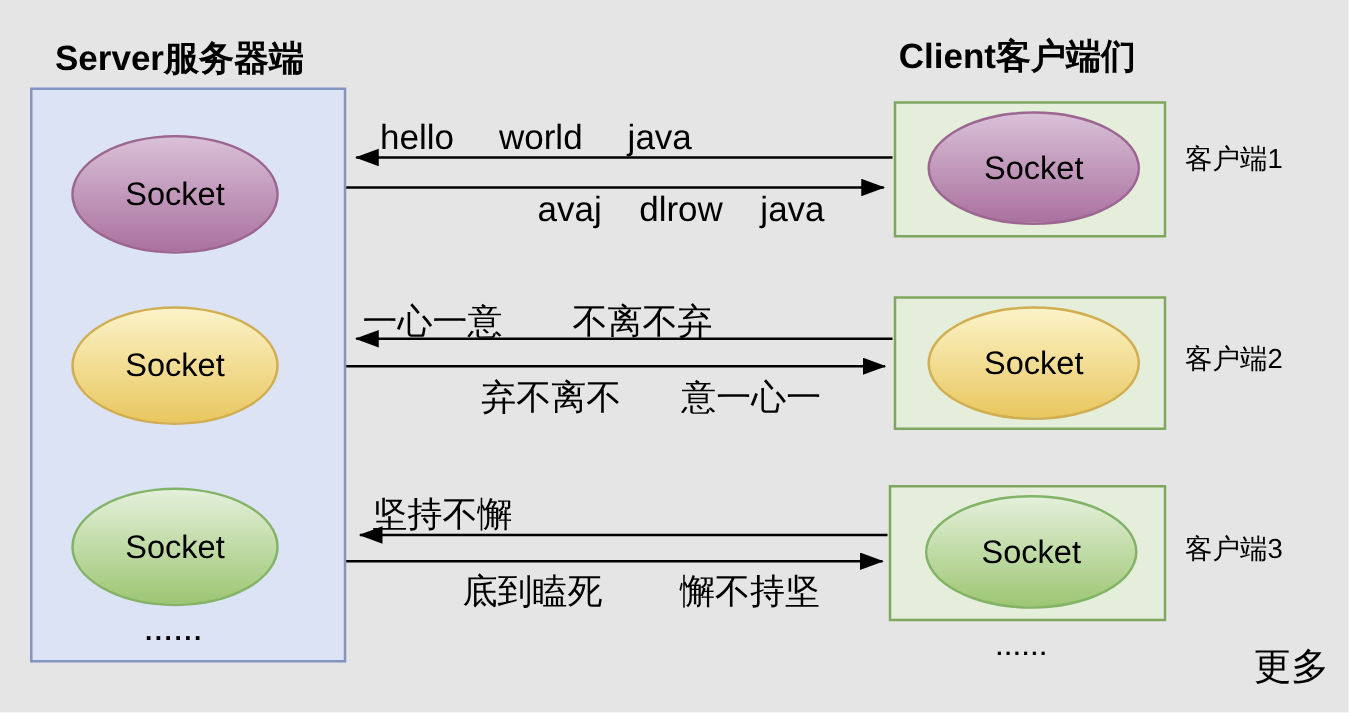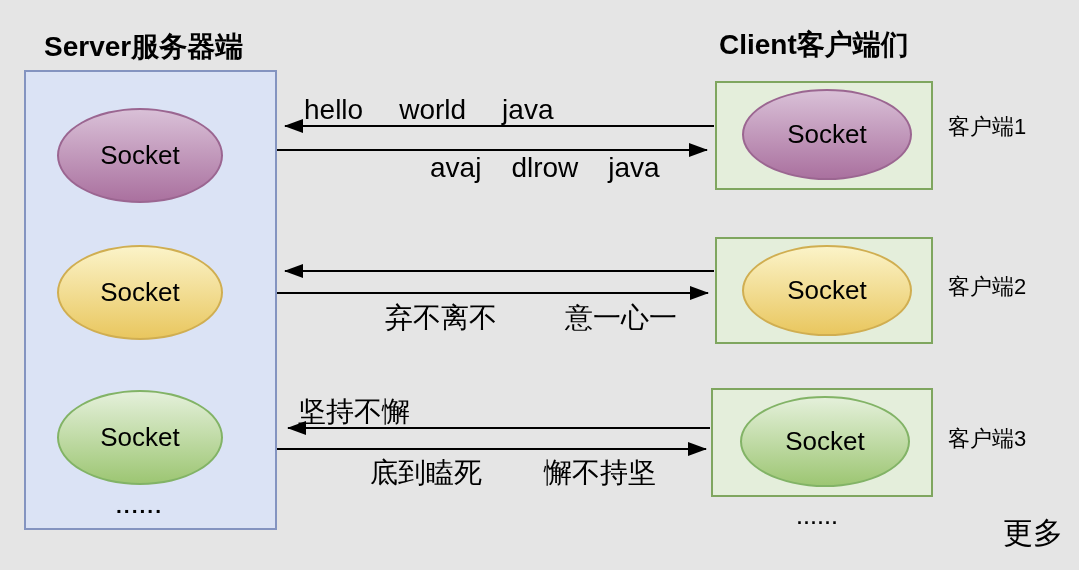--- a/index.html
+++ b/index.html
@@ -81,21 +81,25 @@
     <span>hello</span>
     <span>world</span>
     <span>java</span>
   </div>
   <div class="abs msg" style="left:430px;top:152px;gap:30px;">
     <span>avaj</span>
     <span>dlrow</span>
     <span>java</span>
   </div>
 
-  <div class="abs msg" style="left:385px;top:299px;gap:68px;">
+  <div class="abs msg" style="left:290px;top:238px;gap:56px;">
+    <span>一心一意</span>
+    <span>不离不弃</span>
+  </div>
+  <div class="abs msg" style="left:385px;top:299px;gap:48px;">
     <span>弃不离不</span>
     <span>意一心一</span>
   </div>
 
   <div class="abs msg" style="left:298px;top:393px;gap:28px;flex-direction:column;">
     <span>坚持不懈</span>
   </div>
   <div class="abs msg" style="left:370px;top:454px;gap:62px;align-items:center;">
     <span>底到瞌死</span>
     <span>懈不持坚</span>

